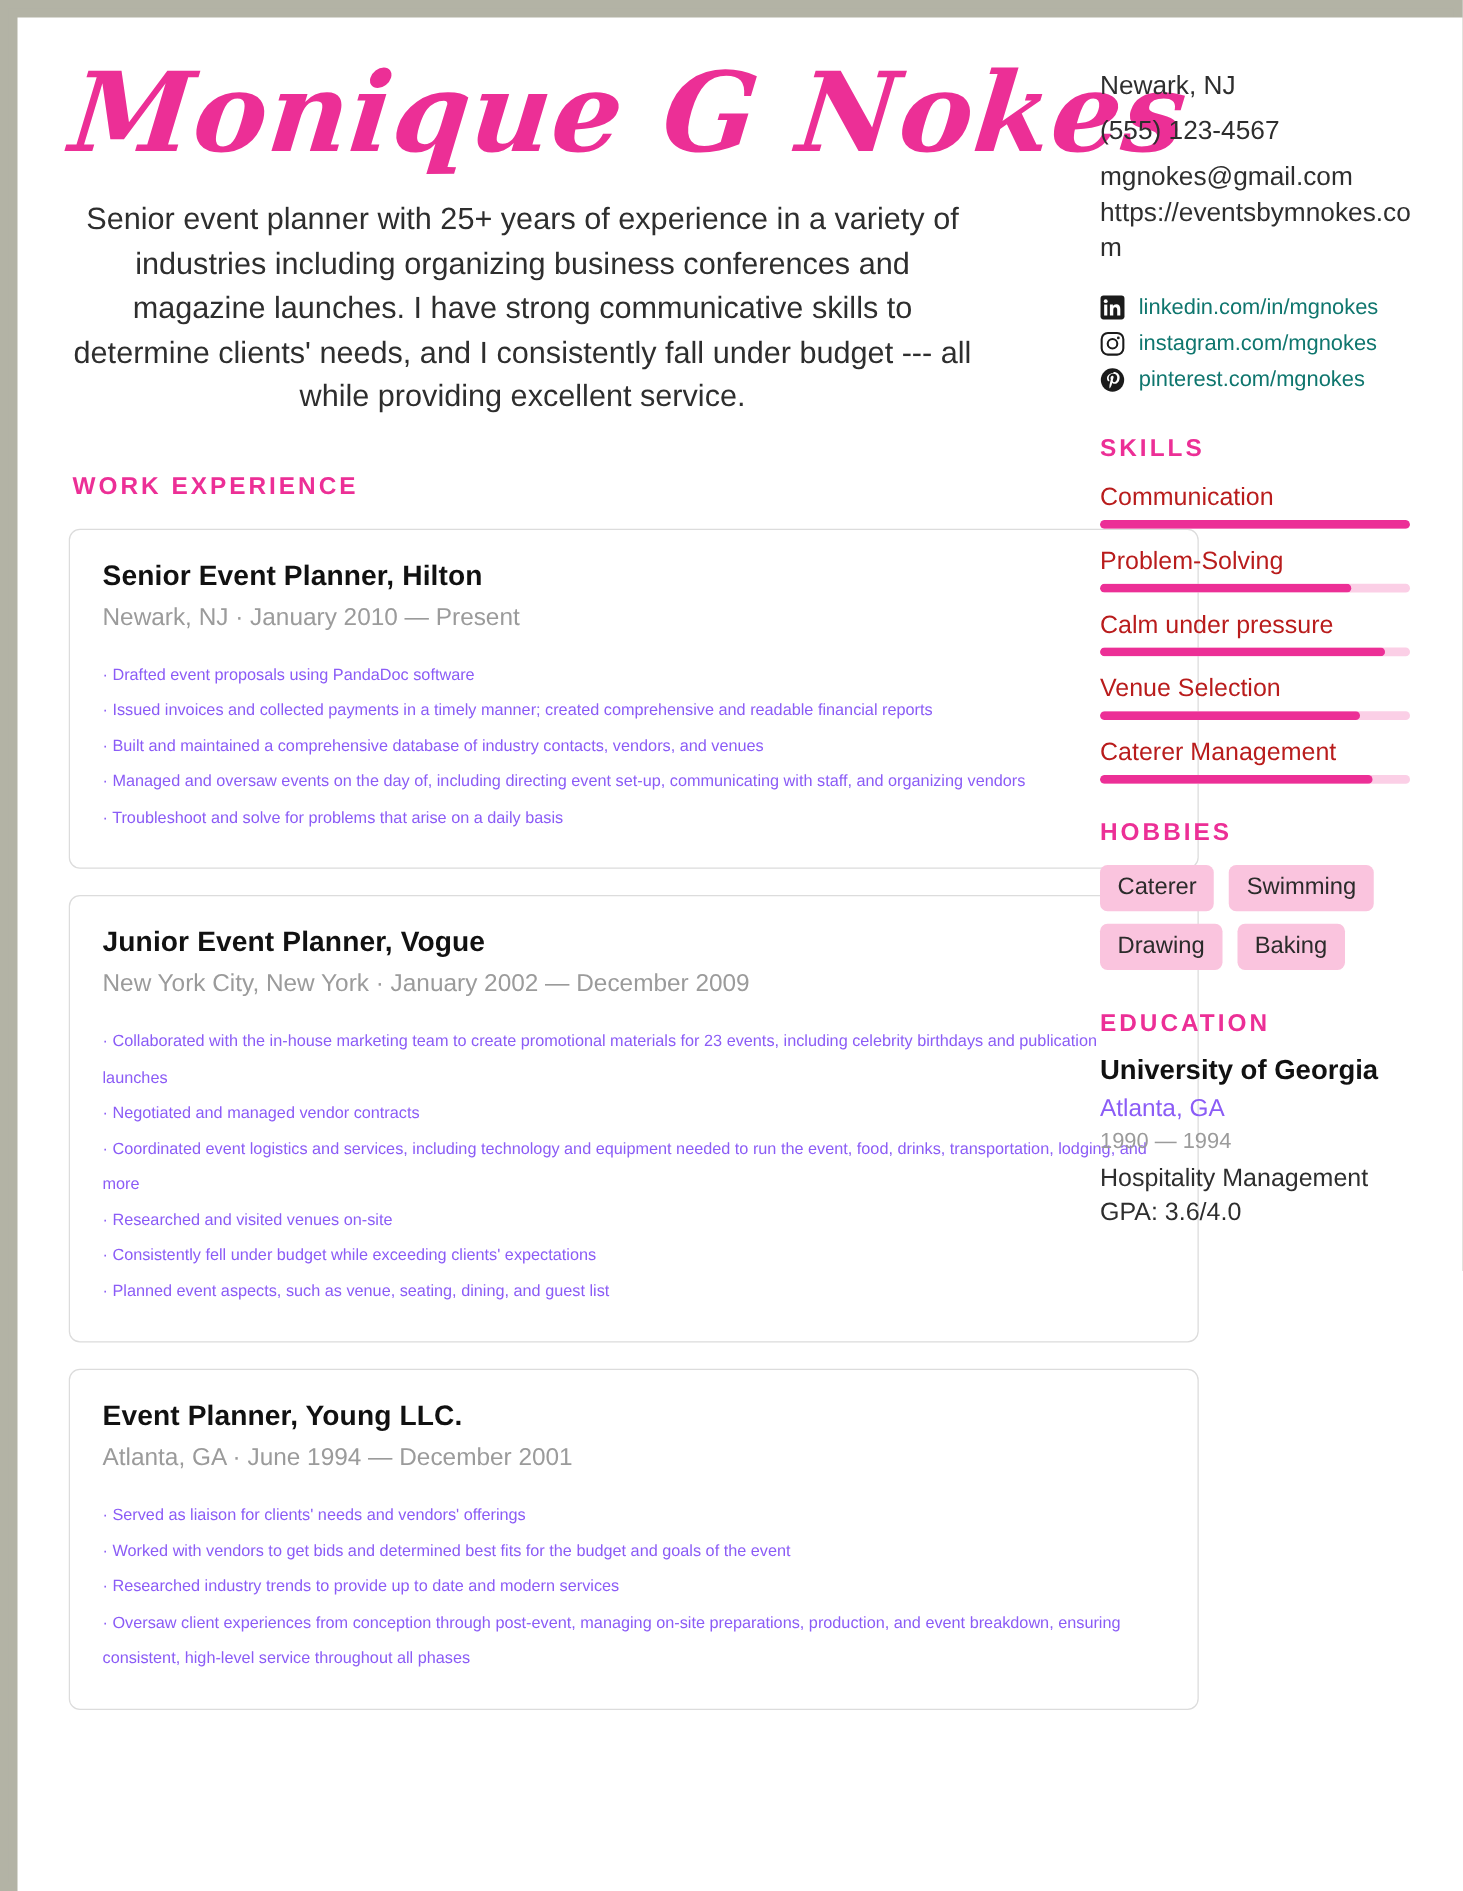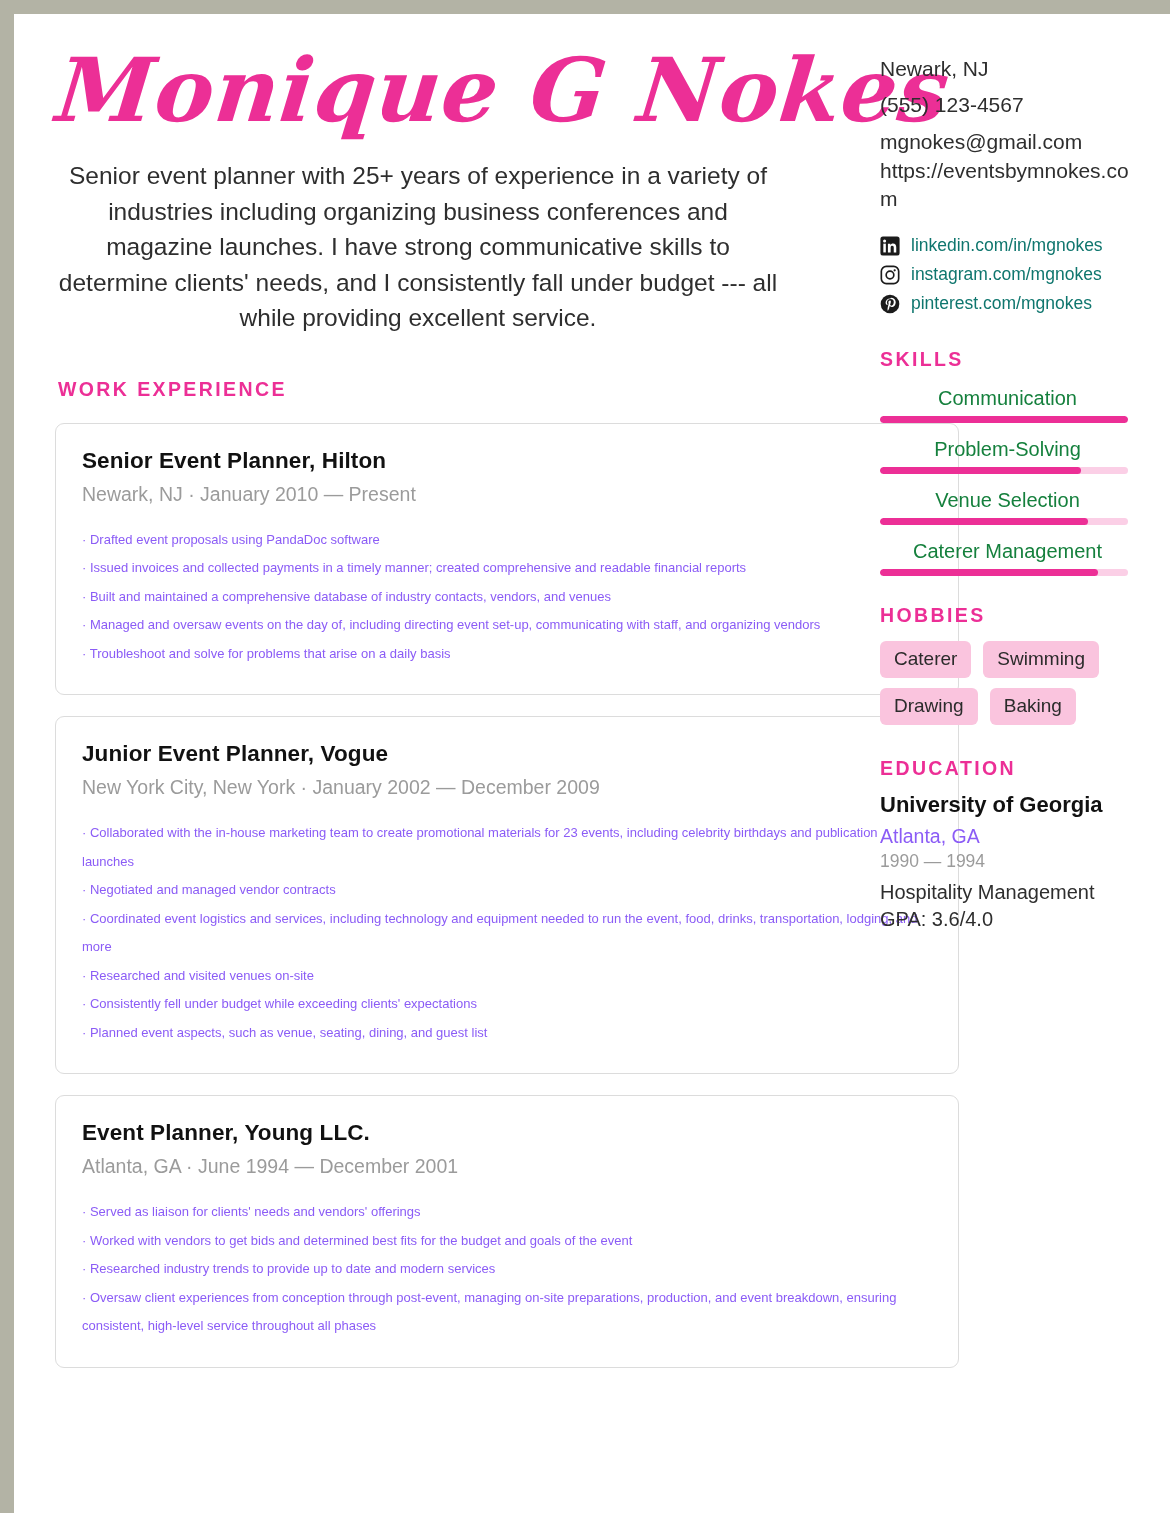--- a/index.html
+++ b/index.html
@@ -153,24 +153,23 @@
     color: #0f766e;
   }
 
   
   #skills-heading { margin: 34px 0 16px 0; }
   .skill {
     margin-bottom: 15px;
   }
   .skill-label {
     font-size: 20px;
-    color: #15803d;
+    color: #b91c1c;
     margin-bottom: 6px;
     line-height: 23px;
-    text-align: center;
   }
   .skill-track {
     position: relative;
     width: 248px;
     height: 7px;
     border-radius: 4px;
     background: #fbcfe6;
     overflow: hidden;
   }
   .skill-fill {
@@ -329,20 +328,26 @@
               <div class="skill-fill" style="width: 100%;"></div>
             </div>
           </div>
           <div class="skill">
             <div class="skill-label">Problem-Solving</div>
             <div class="skill-track">
               <div class="skill-fill" style="width: 81%;"></div>
             </div>
           </div>
           <div class="skill">
+            <div class="skill-label">Calm under pressure</div>
+            <div class="skill-track">
+              <div class="skill-fill" style="width: 92%;"></div>
+            </div>
+          </div>
+          <div class="skill">
             <div class="skill-label">Venue Selection</div>
             <div class="skill-track">
               <div class="skill-fill" style="width: 84%;"></div>
             </div>
           </div>
           <div class="skill">
             <div class="skill-label">Caterer Management</div>
             <div class="skill-track">
               <div class="skill-fill" style="width: 88%;"></div>
             </div>

